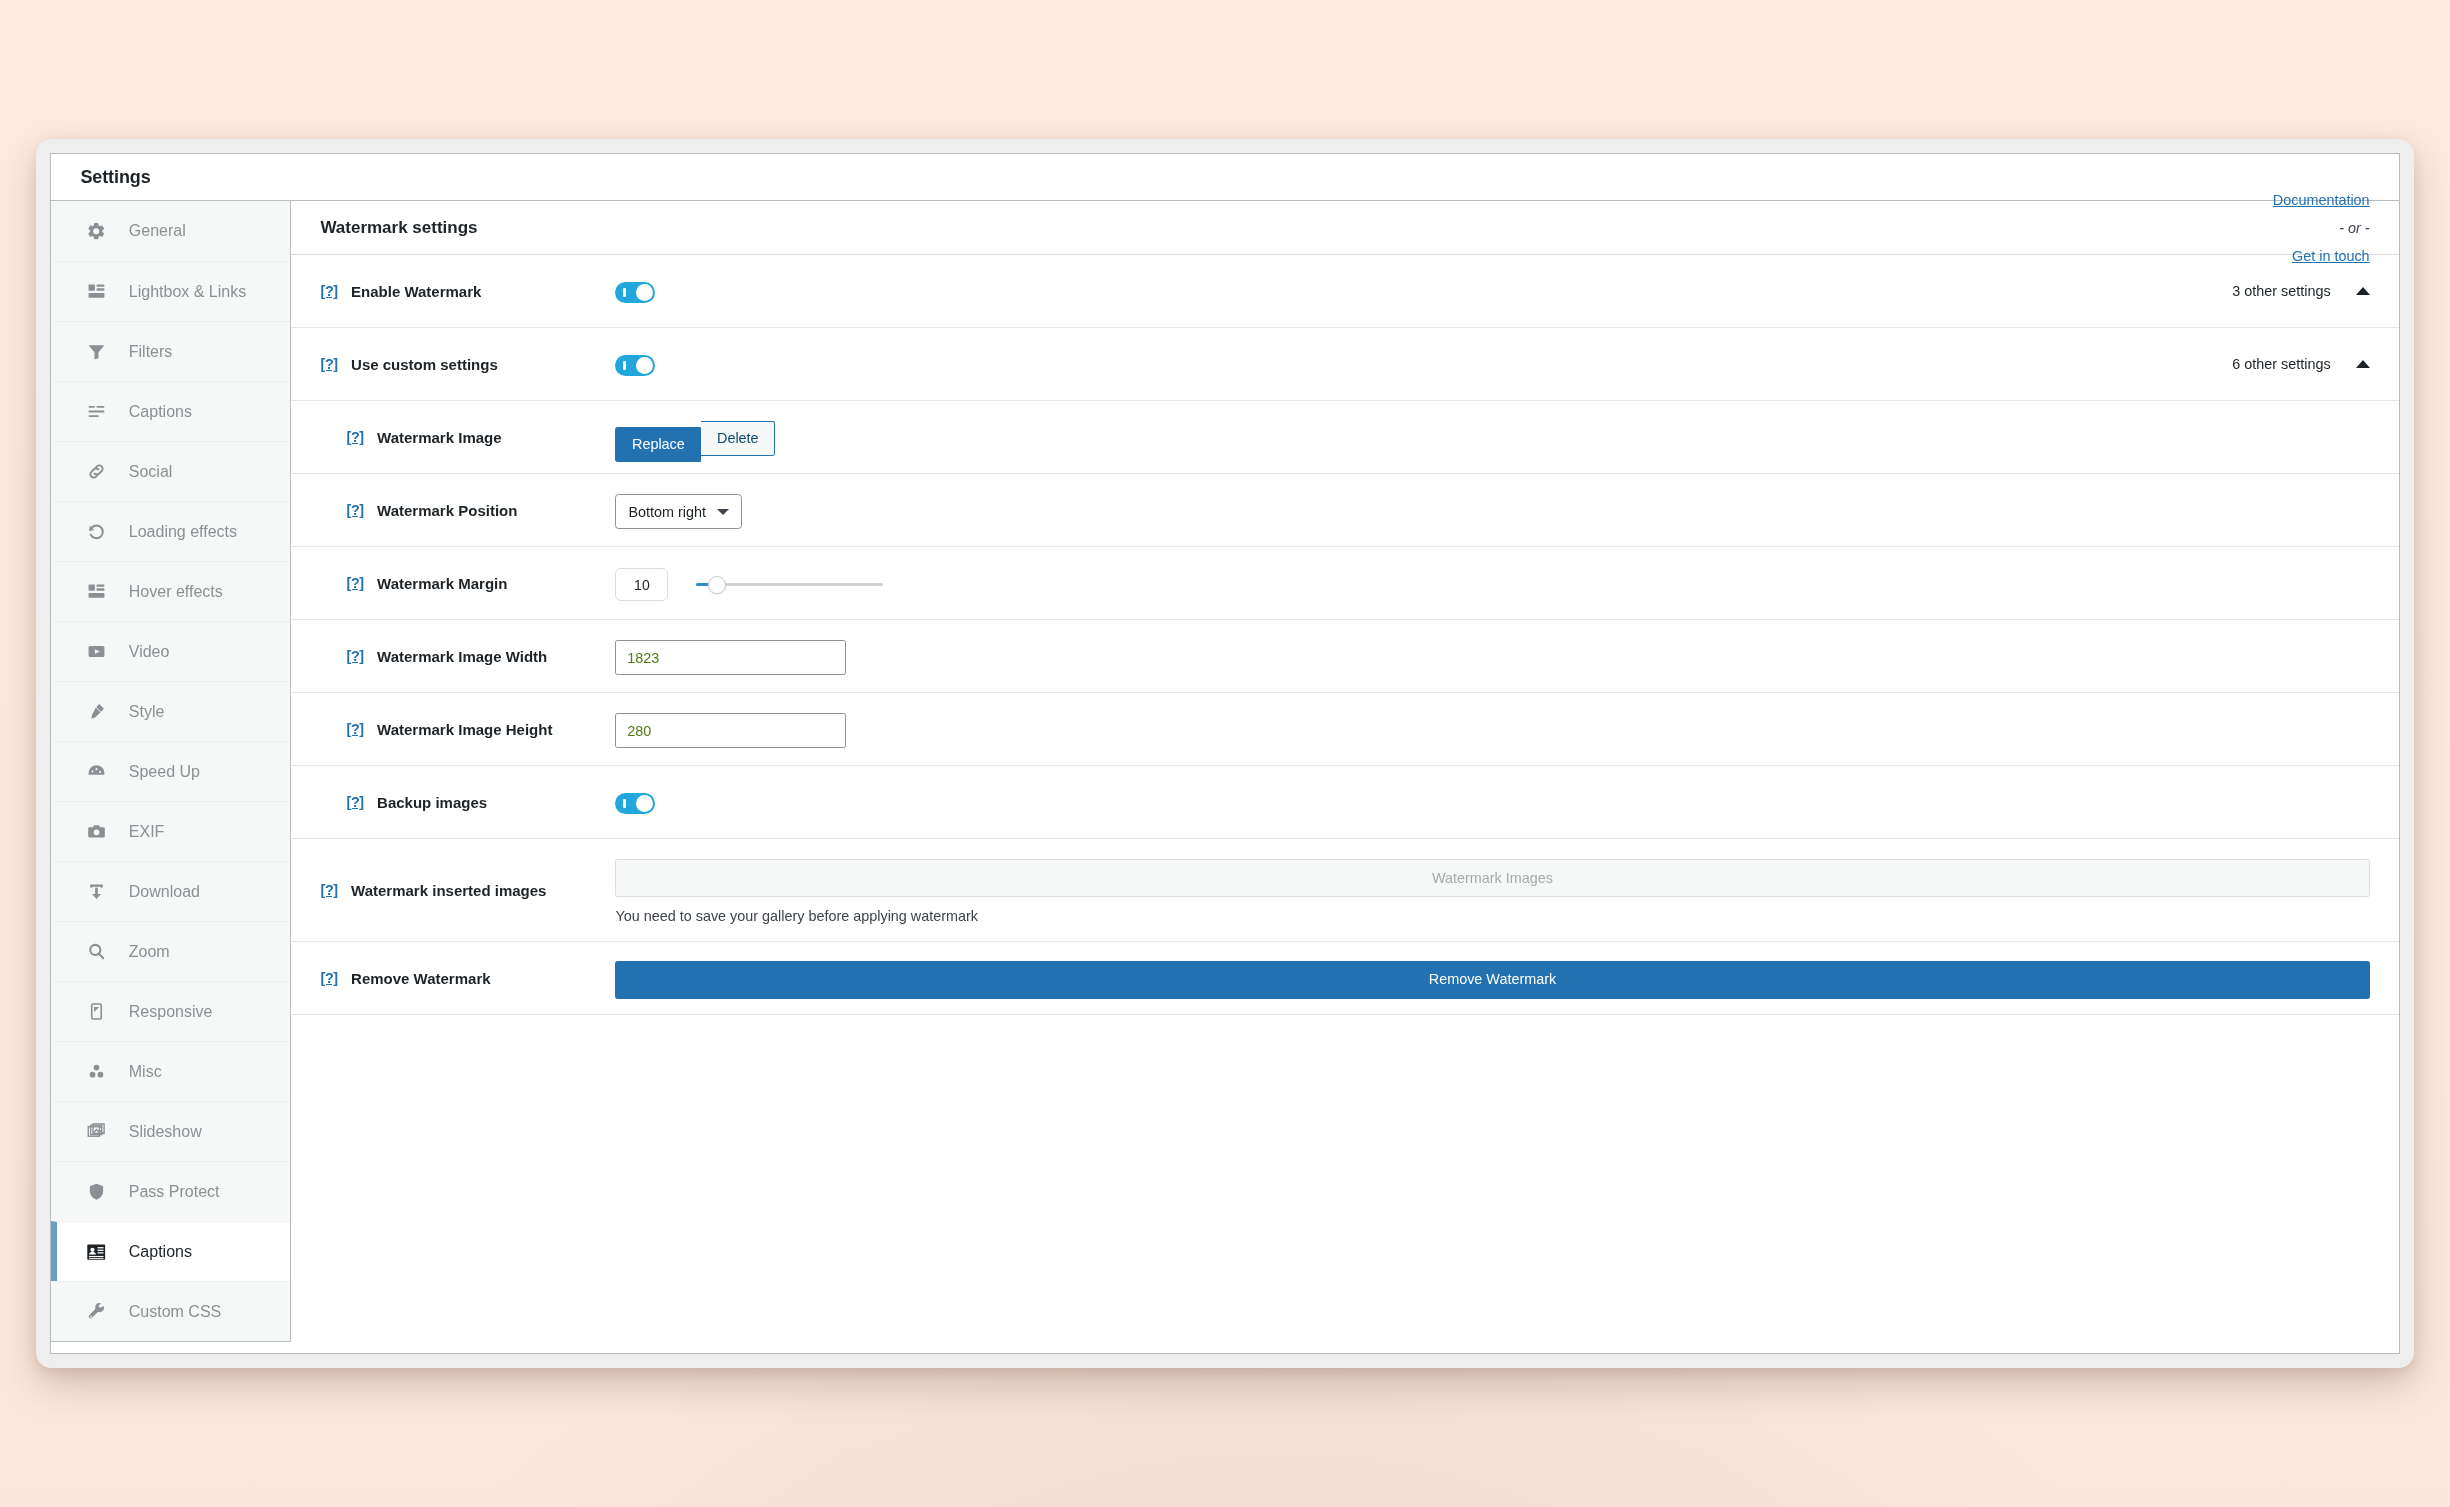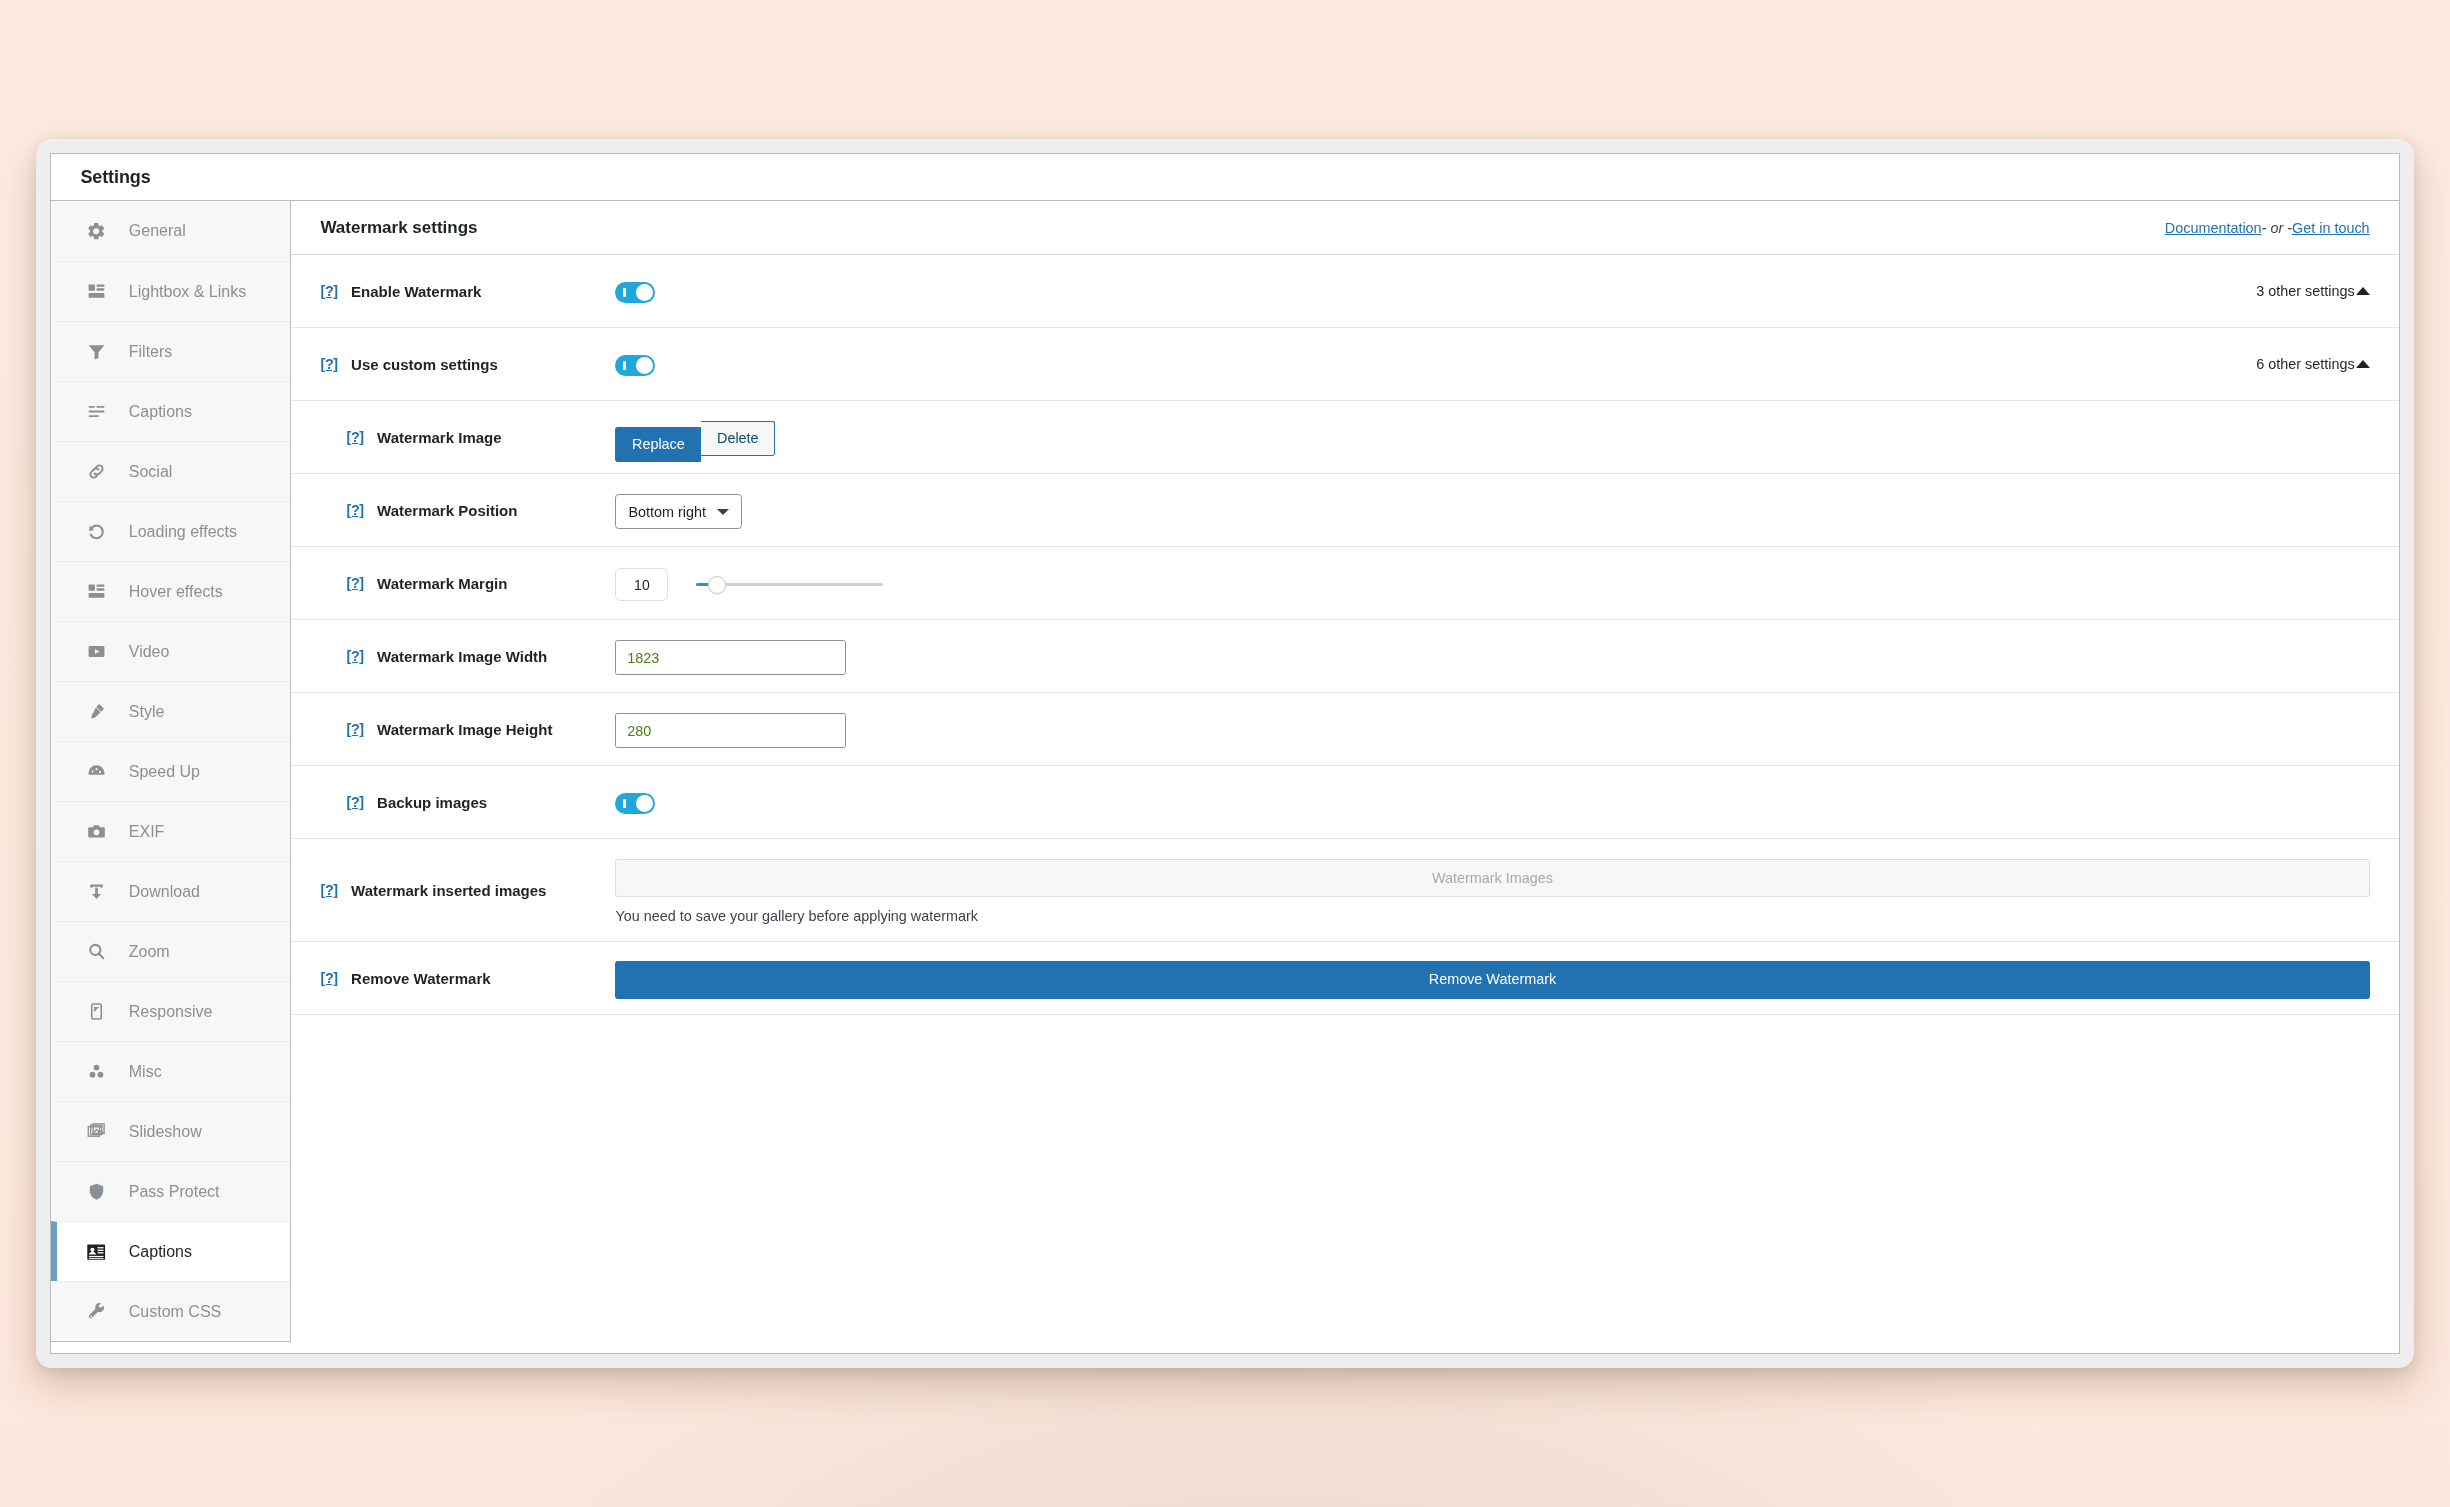--- a/index.html
+++ b/index.html
@@ -131,22 +131,23 @@
     border-bottom: 0.6px solid #dcdcde;
   }
   .content-title {
     font-size: 17px;
     font-weight: bold;
     color: #1d2327;
   }
   .header-links {
     display: flex;
     align-items: flex-end;
-    gap: 0;
+    gap: 12px;
     font-size: 14.4px;
+    flex-direction: column;
   }
   .header-link {
     color: #2271b1;
     text-decoration: underline;
     cursor: pointer;
     white-space: nowrap;
   }
   .header-sep {
     color: #3c434a;
     font-style: italic;
@@ -200,21 +201,21 @@
     flex-direction: column;
     justify-content: center;
     min-height: 72px;
     padding-top: 2.4px;
   }
 
   .row-aside {
     flex: 0 0 auto;
     display: flex;
     align-items: center;
-    gap: 1px;
+    gap: 25px;
     min-height: 72px;
     font-size: 14.4px;
     color: #1d2327;
     white-space: nowrap;
     cursor: pointer;
   }
   .caret-up {
     width: 0; height: 0;
     border-left: 7.8px solid transparent;
     border-right: 7.8px solid transparent;

